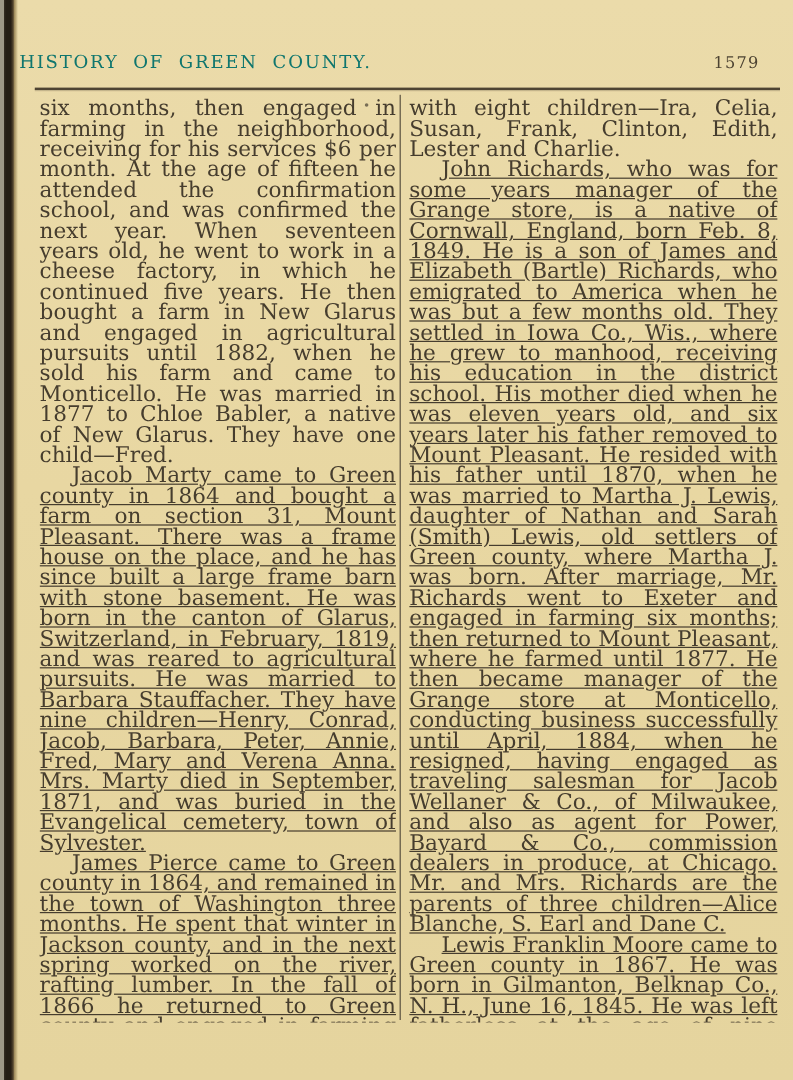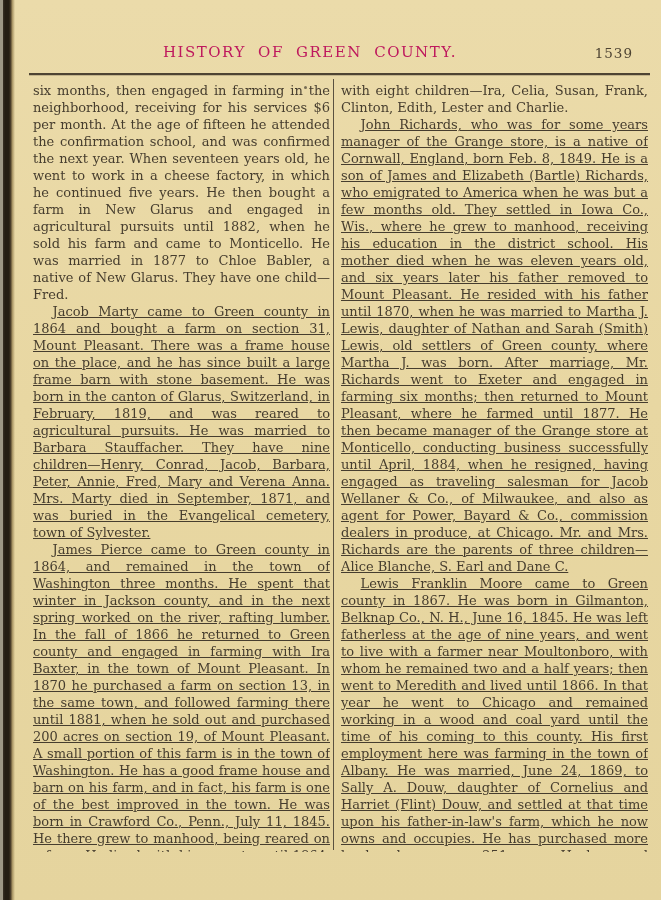--- a/index.html
+++ b/index.html
@@ -23,25 +23,25 @@
       #9e9786 0px, #9e9786 3px,
       #3a3126 3px, #251d14 5px,
       #251d14 9px, #554730 11px,
       #a08c5d 12px, rgba(232,215,162,0) 15px);
   }
   .page-header {
     position: absolute;
     top: 43px;
     left: 0;
     width: 620px;
-    text-align: center;
     font-size: 15px;
     letter-spacing: 1.5px;
     word-spacing: 6px;
-    color: #be185d;
+    color: #0f766e;
+    padding-left: 16px;
   }
   .page-num {
     position: absolute;
     top: 45px;
     right: 28px;
     font-size: 13.5px;
     letter-spacing: 1px;
     color: #4d4332;
   }
   .header-rule {
@@ -59,21 +59,21 @@
     left: 333px;
     width: 1px;
     height: 771px;
     background: #5a5140;
   }
   .column {
     position: absolute;
     top: 82px;
     height: 770px;
     overflow: hidden;
-    font-size: 13px;
+    font-size: 18px;
     line-height: 17px;
     text-align: justify;
   }
   .column.left  { left: 33px;  width: 297px; }
   .column.right { left: 341px; width: 307px; }
   .column p { margin: 0; }
   .column p.indent { text-indent: 1.5em; text-decoration: underline; }
   .speck {
     position: absolute;
     top: 86px;
@@ -84,21 +84,21 @@
     background: #5a5140;
     opacity: 0.8;
   }
 </style>
 </head>
 <body>
 
 <div class="gutter"></div>
 
 <div class="page-header">HISTORY OF GREEN COUNTY.</div>
-<div class="page-num">1539</div>
+<div class="page-num">1579</div>
 
 <div class="header-rule"></div>
 <div class="col-divider"></div>
 <div class="speck"></div>
 
 <div class="column left">
   <p>six months, then engaged in farming in the neighborhood, receiving for his services $6 per month. At the age of fifteen he attended the confirmation school, and was confirmed the next year. When seventeen years old, he went to work in a cheese factory, in which he continued five years. He then bought a farm in New Glarus and engaged in agricultural pursuits until 1882, when he sold his farm and came to Monticello. He was married in 1877 to Chloe Babler, a native of New Glarus. They have one child—Fred.</p>
   <p class="indent">Jacob Marty came to Green county in 1864 and bought a farm on section 31, Mount Pleasant. There was a frame house on the place, and he has since built a large frame barn with stone basement. He was born in the canton of Glarus, Switzerland, in February, 1819, and was reared to agricultural pursuits. He was married to Barbara Stauffacher. They have nine children—Henry, Conrad, Jacob, Barbara, Peter, Annie, Fred, Mary and Verena Anna. Mrs. Marty died in September, 1871, and was buried in the Evangelical cemetery, town of Sylvester.</p>
   <p class="indent">James Pierce came to Green county in 1864, and remained in the town of Washington three months. He spent that winter in Jackson county, and in the next spring worked on the river, rafting lumber. In the fall of 1866 he returned to Green county and engaged in farming with Ira Baxter, in the town of Mount Pleasant. In 1870 he purchased a farm on section 13, in the same town, and followed farming there until 1881, when he sold out and purchased 200 acres on section 19, of Mount Pleasant. A small portion of this farm is in the town of Washington. He has a good frame house and barn on his farm, and in fact, his farm is one of the best improved in the town. He was born in Crawford Co., Penn., July 11, 1845. He there grew to manhood, being reared on a farm. He lived with his parents until 1864, when he came to Wisconsin, as before stated. He was married on the 6th of September, 1868, to Susan Baxter, born in Vermont. This union has been blessed</p>
 </div>

